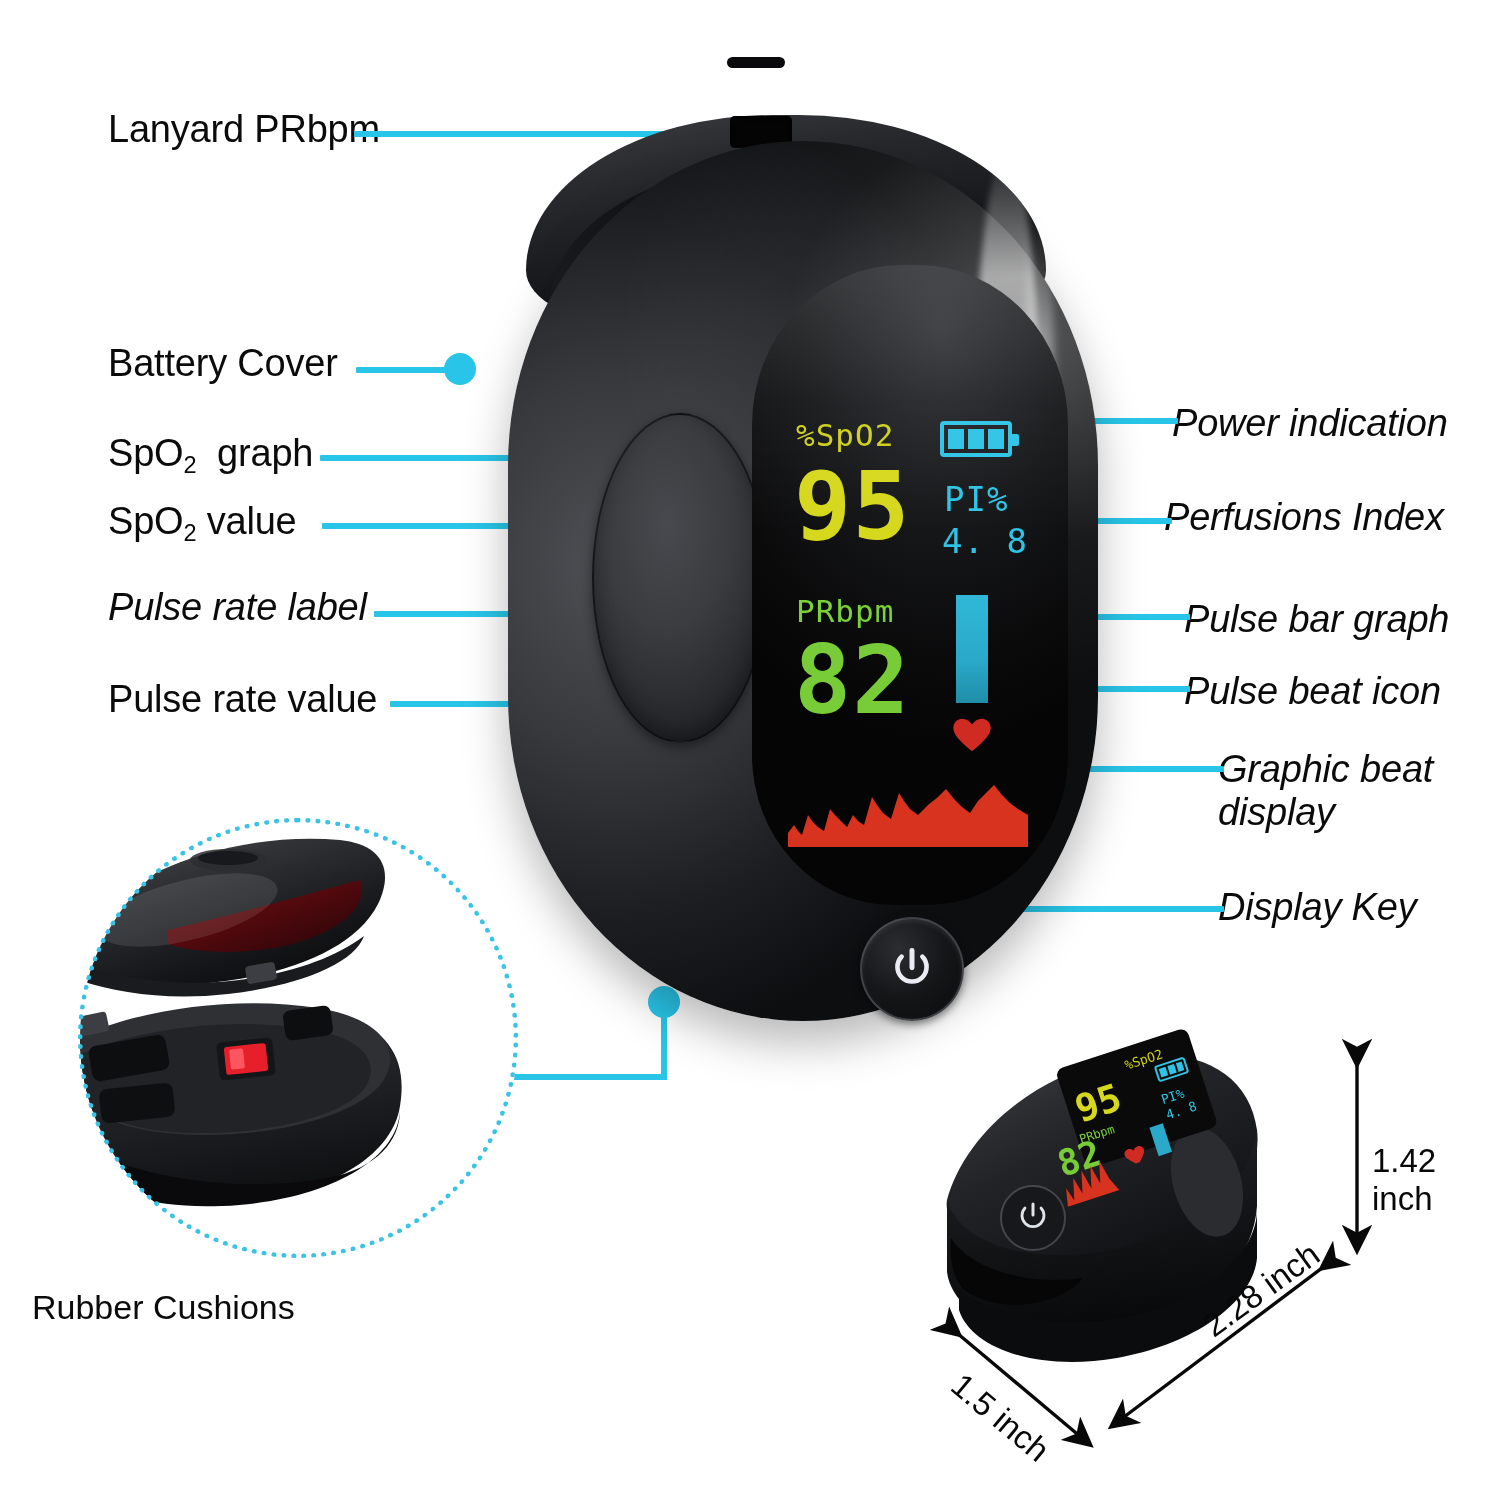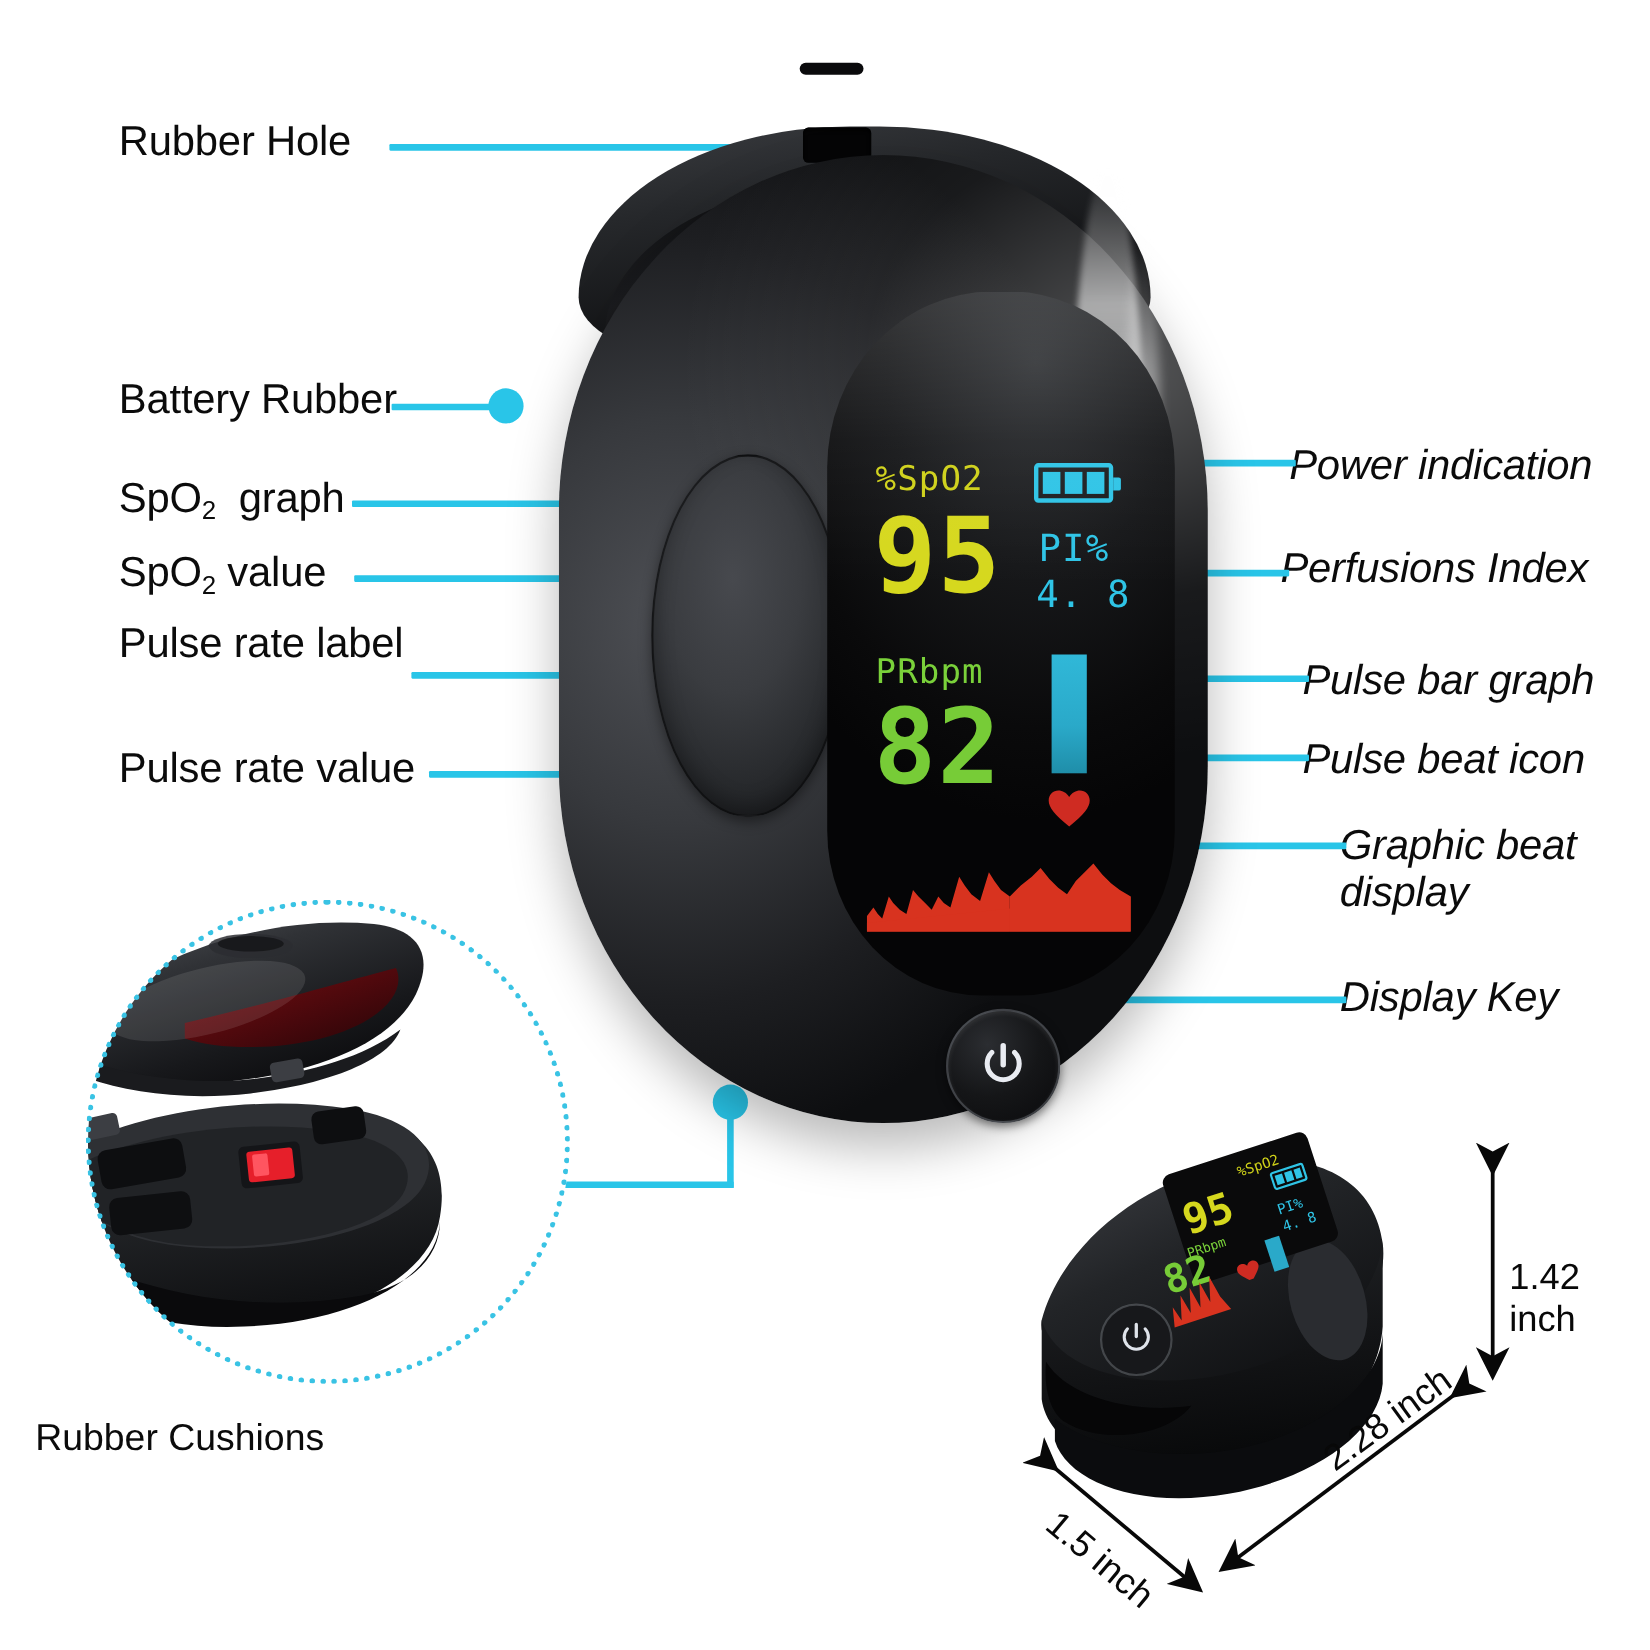--- a/index.html
+++ b/index.html
@@ -221,29 +221,29 @@
 
   
   .dim-label { position: absolute; font-size: 33px; color: #080808; }
   .dim-svg { position: absolute; left: 0; top: 0; }
 </style>
 </head>
 <body>
 
 <div id="page">
 
-  <div class="callout" style="left:108px; top:108px;"><span>Rubber Hole</span></div>
-
-  <div class="callout" style="left:108px; top:342px;"><span>Battery Rubber</span></div>
+  <div class="callout" style="left:108px; top:108px;"><span>Lanyard PRbpm</span></div>
+
+  <div class="callout" style="left:108px; top:342px;"><span>Battery Cover</span></div>
 
   <div class="callout" style="left:108px; top:432px;"><span>SpO</span><sub>2</sub><span>  graph</span></div>
 
   <div class="callout" style="left:108px; top:500px;"><span>SpO</span><sub>2</sub><span> value</span></div>
 
-  <div class="callout" style="left:108px; top:564px;"><span>Pulse rate label</span></div>
+  <div class="callout" style="left:108px; top:586px;font-style:italic;"><span>Pulse rate label</span></div>
 
   <div class="callout" style="left:108px; top:678px;"><span>Pulse rate value</span></div>
 
   <div class="callout right" style="left:1172px; top:402px;"><span>Power indication</span></div>
   <div class="callout right" style="left:1164px; top:496px;"><span>Perfusions Index</span></div>
   <div class="callout right" style="left:1184px; top:598px;"><span>Pulse bar graph</span></div>
   <div class="callout right" style="left:1184px; top:670px;"><span>Pulse beat icon</span></div>
   <div class="callout right" style="left:1218px; top:748px;"><span>Graphic beat</span><br><span>display</span></div>
   <div class="callout right" style="left:1218px; top:886px;text-align:right;"><span>Display Key</span></div>
 

